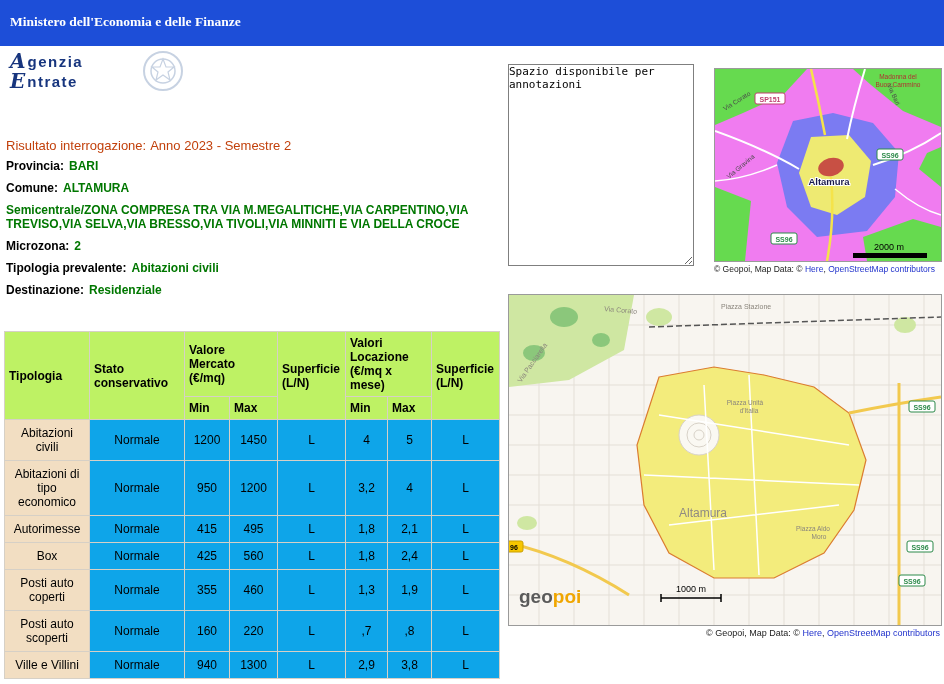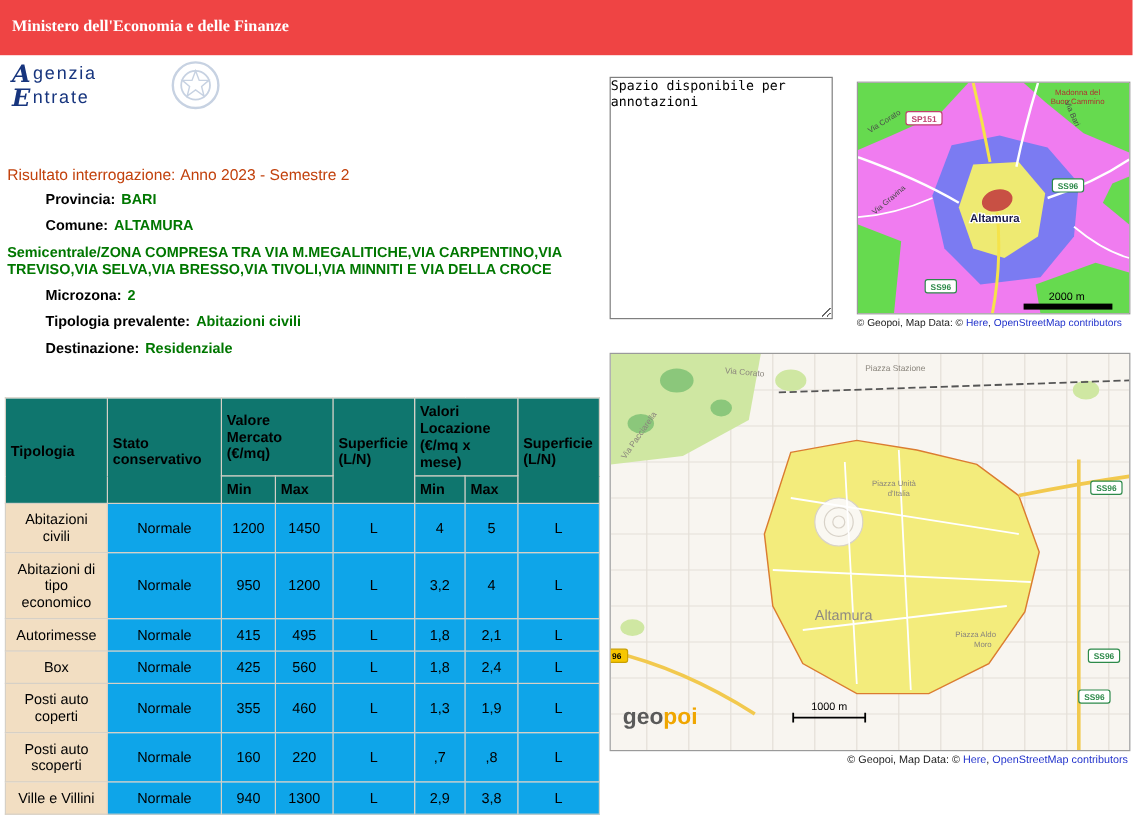--- a/index.html
+++ b/index.html
@@ -1,53 +1,53 @@
 <!DOCTYPE html>
 <html><head>
 <meta charset="utf-8">
 <style>
   html,body { margin:0; padding:0; background:#fff; }
   .page { position:relative; width:944px; height:684px; background:#fff; overflow:hidden;
           font-family:"Liberation Sans", sans-serif; }
 
   
-  .topbar { position:absolute; left:0; top:0; width:944px; height:46px; background:#ef4444; }
+  .topbar { position:absolute; left:0; top:0; width:944px; height:46px; background:#1d4ed8; }
   .topbar-title { color:#fff; font-family:"Liberation Serif", serif; font-weight:bold;
                   font-size:13.5px; line-height:44px; padding-left:10px; display:block; }
 
   
   .logo { position:absolute; left:10px; top:50px; }
   .logo-line { display:flex; align-items:flex-end; height:20px; }
   .logo-initial { font-family:"DejaVu Serif", serif; font-style:italic; font-weight:bold;
                   color:#17357e; font-size:20px; line-height:18px; margin-right:2px; }
-  .logo-word { font-weight:normal; color:#17357e; font-size:15px; letter-spacing:1.5px; line-height:16px;margin-top:36px; }
+  .logo-word { font-weight:bold; color:#17357e; font-size:15px; letter-spacing:1.5px; line-height:16px;margin-top:36px; }
   .emblem { position:absolute; left:142px; top:50px; }
 
   
   .banner { position:absolute; left:4px; top:93px; width:500px; height:29px; box-sizing:border-box;
             background:#f8e0d6; color:#7f7f20; font-size:15px; line-height:29px; padding-left:8px; }
 
   
   .result-heading { position:absolute; left:6px; top:138px; font-size:13px; font-weight:normal; color:#c2410c; }
   .result-heading .hv { margin-left:4px; }
   .fields { position:absolute; left:6px; top:159px; width:502px; }
   .field { display:flex; margin-bottom:8px; font-size:12px; line-height:14px; }
-  .field-label { font-weight:bold; color:#000; white-space:nowrap; margin-right:5px;margin-left:32px; }
+  .field-label { font-weight:bold; color:#000; white-space:nowrap; margin-right:5px; }
   .field-value { color:#007700; font-weight:bold; overflow-wrap:anywhere; }
 
   
   .annotations { position:absolute; left:508px; top:64px; }
   .annotations textarea { width:184px; height:200px; font-family:"DejaVu Sans Mono", monospace;
             font-size:11px; line-height:13px; padding:0; border:1px solid #7f7f7f; resize:both; color:#000; }
 
   
   .table-wrap { position:absolute; left:4px; top:331px; }
   .qt { border-collapse:collapse; font-size:12px; }
   .qt th, .qt td { border:1px solid #d6d0c6; padding:6px 3px; line-height:14px; }
-  .qt thead th { background:#0f766e; font-weight:bold; text-align:left; vertical-align:middle; padding:4px 4px; }
+  .qt thead th { background:#bef264; font-weight:bold; text-align:left; vertical-align:middle; padding:4px 4px; }
   .qt td.c-tip { background:#f2dec2; text-align:center; }
   .qt td.c-dat { background:#0ea5e9; text-align:center; }
 
   
   .small-map-wrap { position:absolute; left:714px; top:68px; width:226px; }
   .big-map-wrap   { position:absolute; left:508px; top:294px; width:432px; }
   .map-svg { display:block; border:1px solid #9a9a9a; }
   .map-attr { font-size:8.5px; color:#222; white-space:nowrap; overflow:hidden; margin-top:2px; }
   .map-attr a { color:#2233cc; text-decoration:none; cursor:pointer; }
   .big-map-wrap .map-attr { font-size:9px; text-align:right; }

